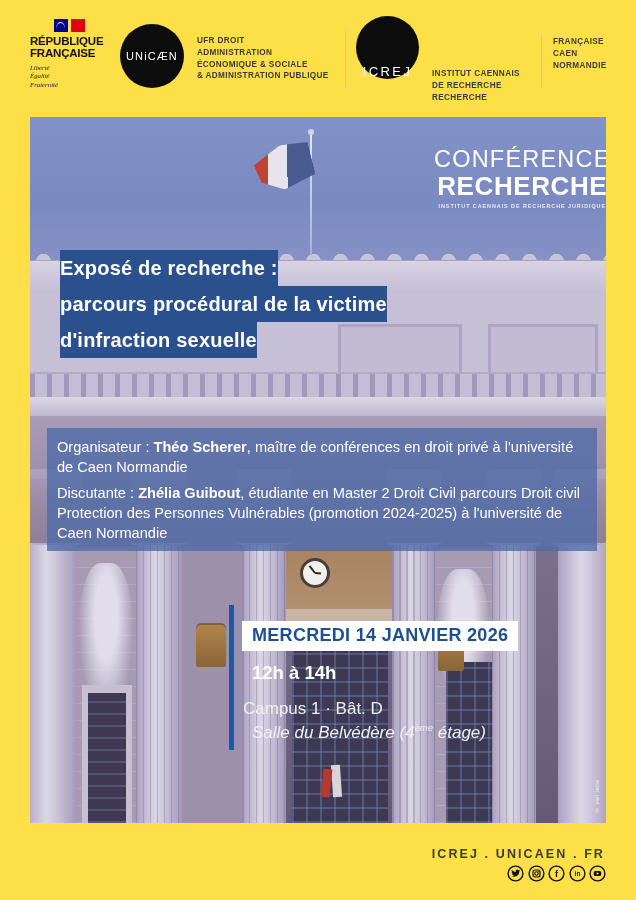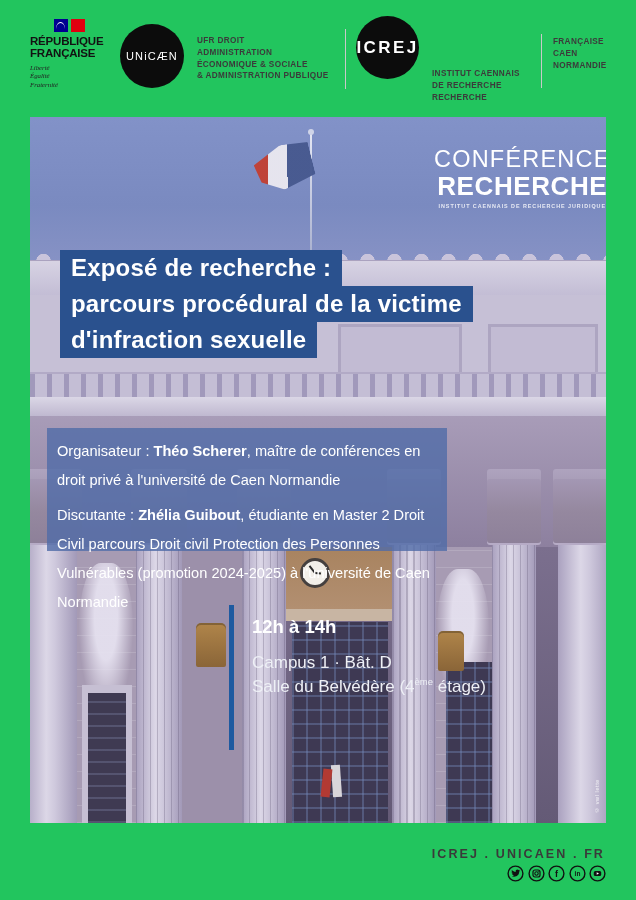--- a/index.html
+++ b/index.html
@@ -1,35 +1,35 @@
 <!DOCTYPE html>
 <html><head>
 <meta charset="utf-8">
 <style>
   html,body{margin:0;padding:0;background:#ffffff;}
-  .page{position:relative;width:636px;height:900px;background:#22c55e;overflow:hidden;
+  .page{position:relative;width:636px;height:900px;background:#fde047;overflow:hidden;
         font-family:"Liberation Sans",sans-serif;}
   .abs{position:absolute;}
 
   
   .rf{left:30px;top:19px;width:86px;}
   .rf-flag{display:flex;gap:3px;height:13px;margin-left:24px;margin-bottom:4px;}
   .rf-flag .b{width:14px;height:13px;background:#000091;position:relative;}
   .rf-flag .b:after{content:"";position:absolute;left:2px;top:3px;width:9px;height:6px;
       border-radius:50% 50% 0 0/100% 100% 0 0;border-top:1.5px solid #fff;}
   .rf-flag .r{width:14px;height:13px;background:#e1000f;}
   .rf-name{font-size:11.5px;line-height:11.5px;font-weight:800;color:#121212;letter-spacing:-.2px;}
   .rf-motto{margin-top:5px;font-family:"Liberation Serif",serif;font-style:italic;
       font-size:6.8px;line-height:8.4px;color:#222;}
   .logo-circle{border-radius:50%;background:#0c0c0c;color:#fff;display:flex;
       align-items:center;justify-content:center;}
   .unicaen-circle{left:120px;top:24px;width:64px;height:64px;font-size:11px;
       letter-spacing:1.1px;font-weight:400;}
-  .icrej-circle{left:356px;top:16px;width:63px;height:63px;font-size:17px;
-      letter-spacing:2.4px;font-weight:700;}
+  .icrej-circle{left:356px;top:16px;width:63px;height:63px;font-size:13px;
+      letter-spacing:2.4px;font-weight:400;align-items:flex-end;}
   .hdr-lines{font-size:8.2px;line-height:11.8px;font-weight:700;color:#3b3b3b;letter-spacing:.35px;}
   .ufr{left:197px;top:35px;}
   .icrej-lines{left:432px;top:36px;margin-top:32px;}
   .univ{left:553px;top:36px;}
   .vdiv{width:1.4px;background:#c9c9c9;}
   .vdiv1{left:345px;top:29px;height:60px;}
   .vdiv2{left:541px;top:34px;height:54px;}
 
   
   .poster{left:30px;top:117px;width:576px;height:706px;overflow:hidden;background:#7e8ec6;}
@@ -109,38 +109,38 @@
 
   
   .conf{left:404px;top:29px;z-index:6;color:#fff;text-align:center;}
   .conf-l1{font-size:23.5px;line-height:26px;font-weight:300;letter-spacing:1.2px;}
   .conf-l2{font-size:26px;line-height:28px;font-weight:800;letter-spacing:.6px;}
   .conf-tag{margin-top:3px;font-size:5.4px;letter-spacing:.95px;font-weight:700;color:rgba(255,255,255,.82);}
 
   
   .title{left:30px;top:133px;z-index:6;}
   .title-line{display:table;background:#2a518e;color:#fff;font-weight:700;
-      font-size:24px;line-height:28px;padding:4px 11px;letter-spacing:.2px;}
-
-  
-  .overlay{left:17px;top:311px;width:400px;height:123px;z-index:6;
-      background:rgba(80,107,168,.8);color:#fff;font-size:14.6px;line-height:29px;
+      font-size:20px;line-height:28px;padding:4px 0;letter-spacing:.2px;}
+
+  
+  .overlay{left:17px;top:311px;width:550px;height:123px;z-index:6;
+      background:rgba(80,107,168,.8);color:#fff;font-size:14.6px;line-height:20px;
       padding:0;box-sizing:border-box;}
   .overlay p{margin:0;padding:9px 4px 0 10px;}
   .overlay p+p{padding-top:6px;}
   .overlay b{font-weight:700;}
 
   
   .event{left:199px;top:488px;z-index:6;}
   .event-bar{position:absolute;left:0;top:0;width:4.5px;height:145px;background:#1e5aa0;}
   .event-date{display:table;margin-left:13px;background:#fff;color:#1d4f91;
       font-size:18px;font-weight:800;letter-spacing:.3px;padding:4px 10px 5px;margin-top:16px;}
   .event-time{margin:11px 0 0 23px;color:#fff;font-size:18.5px;font-weight:700;}
-  .event-loc1{margin:15px 0 0 23px;color:#eef0f6;font-size:17px;font-weight:400;}
-  .event-loc2{margin:3px 0 16px 23px;color:#eef0f6;font-size:17px;font-weight:400;}
+  .event-loc1{margin:15px 0 0 14px;color:#eef0f6;font-size:17px;font-weight:400;}
+  .event-loc2{margin:3px 0 16px 23px;color:#eef0f6;font-size:17px;font-weight:400;font-style:italic;}
   .event-loc2 sup{font-size:9.5px;}
 
   .credit{right:6px;bottom:10px;z-index:7;writing-mode:vertical-rl;transform:rotate(180deg);
       font-size:5.5px;letter-spacing:.6px;color:rgba(255,255,255,.8);}
 
   
   .site{right:31px;top:847px;font-size:12.5px;font-weight:700;letter-spacing:2.1px;color:#3a3a3a;}
   .social{right:30px;top:865px;display:flex;gap:3.5px;}
   .social svg{display:block;}
   .social text{font-family:"Liberation Sans",sans-serif;fill:#111;}
@@ -246,20 +246,21 @@
       <div class="title-line">d'infraction sexuelle</div>
     </div>
 
     <div class="abs overlay">
       <p><span>Organisateur : </span><b>Théo Scherer</b><span>, maître de conférences en droit privé à l'université de Caen Normandie</span></p>
       <p><span>Discutante : </span><b>Zhélia Guibout</b><span>, étudiante en Master 2 Droit Civil parcours Droit civil Protection des Personnes Vulnérables (promotion 2024-2025) à l'université de Caen Normandie</span></p>
     </div>
 
     <div class="abs event">
       <div class="event-bar"></div>
+      <div class="event-date">MERCREDI 14 JANVIER 2026</div>
       <div class="event-time">12h à 14h</div>
       <div class="event-loc1">Campus 1 · Bât. D</div>
       <div class="event-loc2"><span>Salle du Belvédère (4</span><sup>ème</sup><span> étage)</span></div>
     </div>
 
     <div class="abs credit">© vwl lette</div>
   </div>
 
   <div class="abs site">ICREJ . UNICAEN . FR</div>
 

